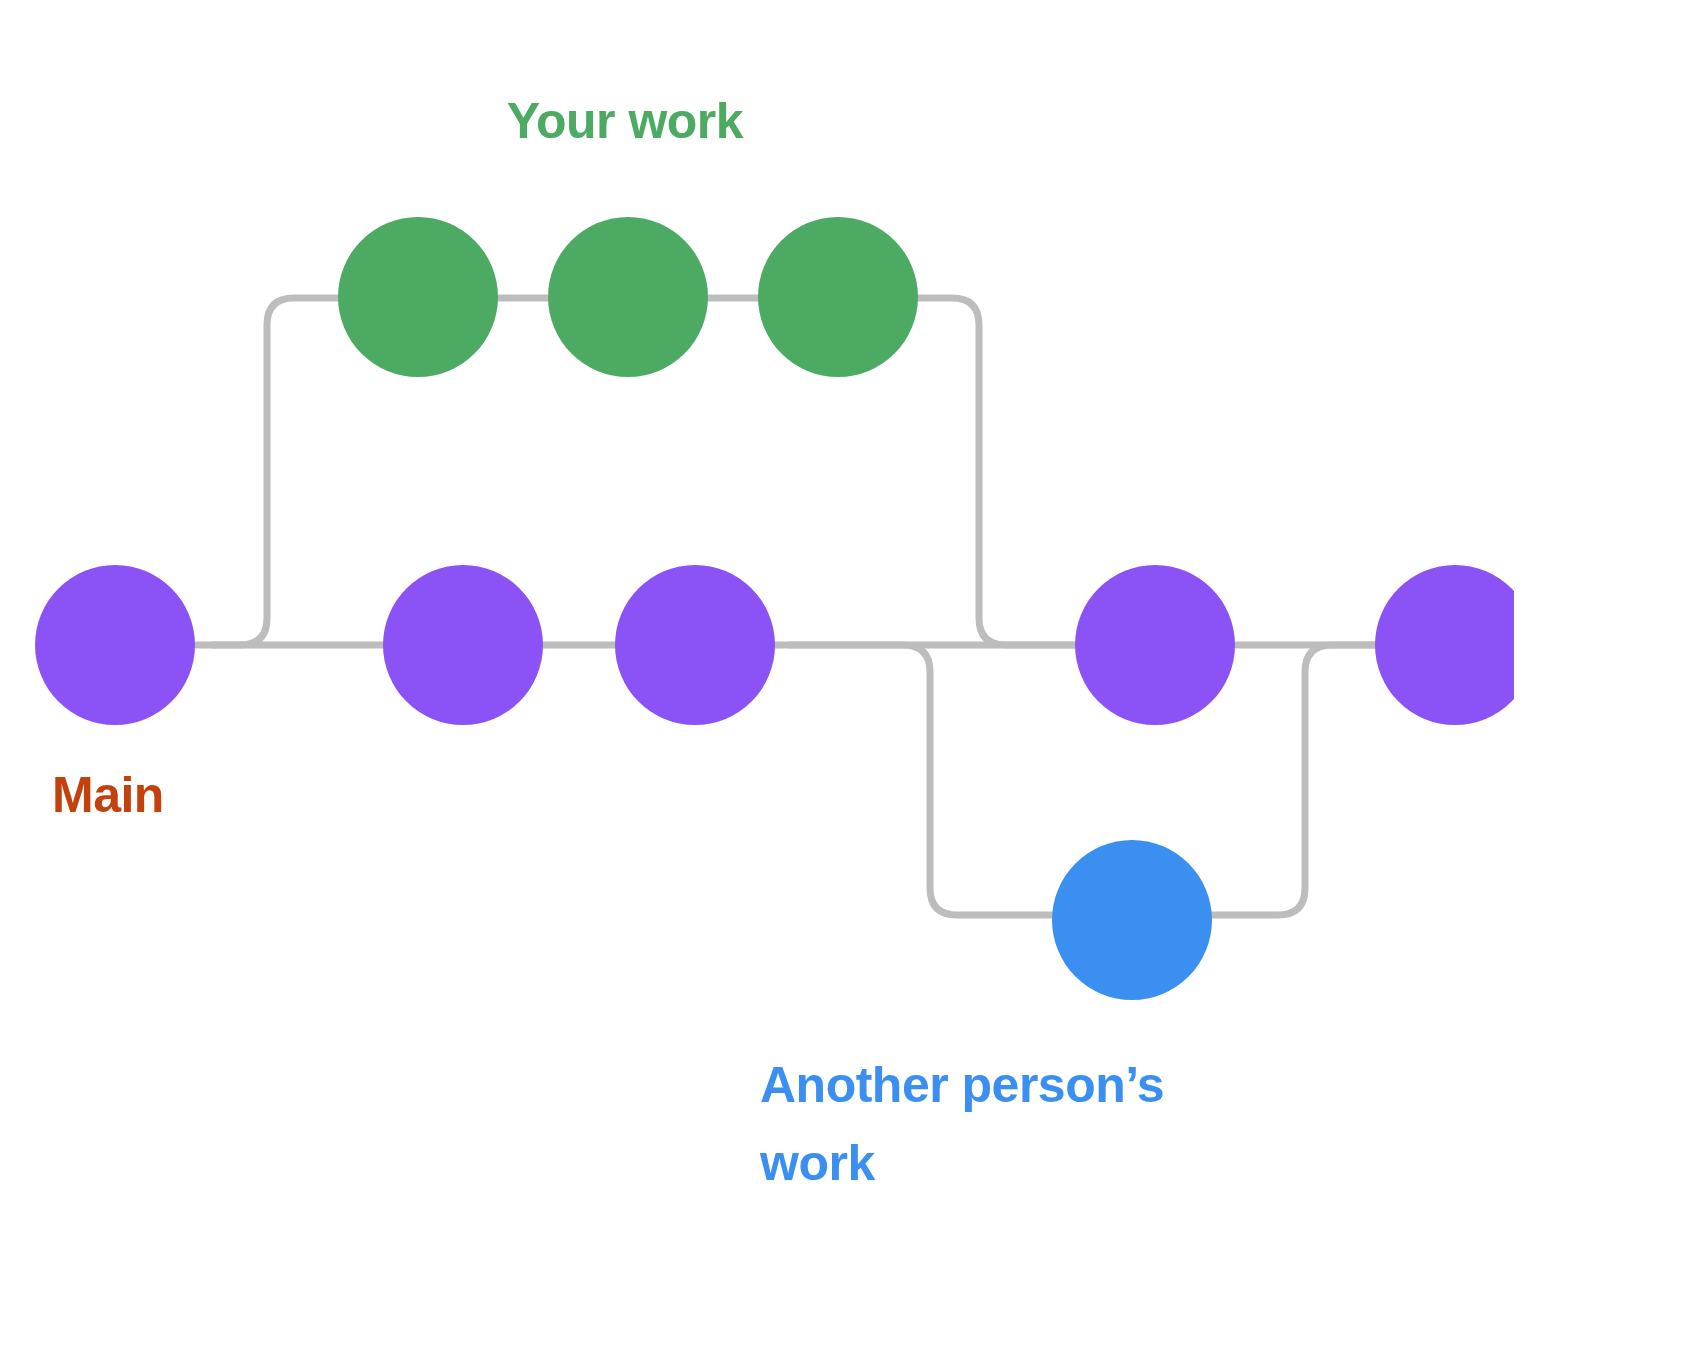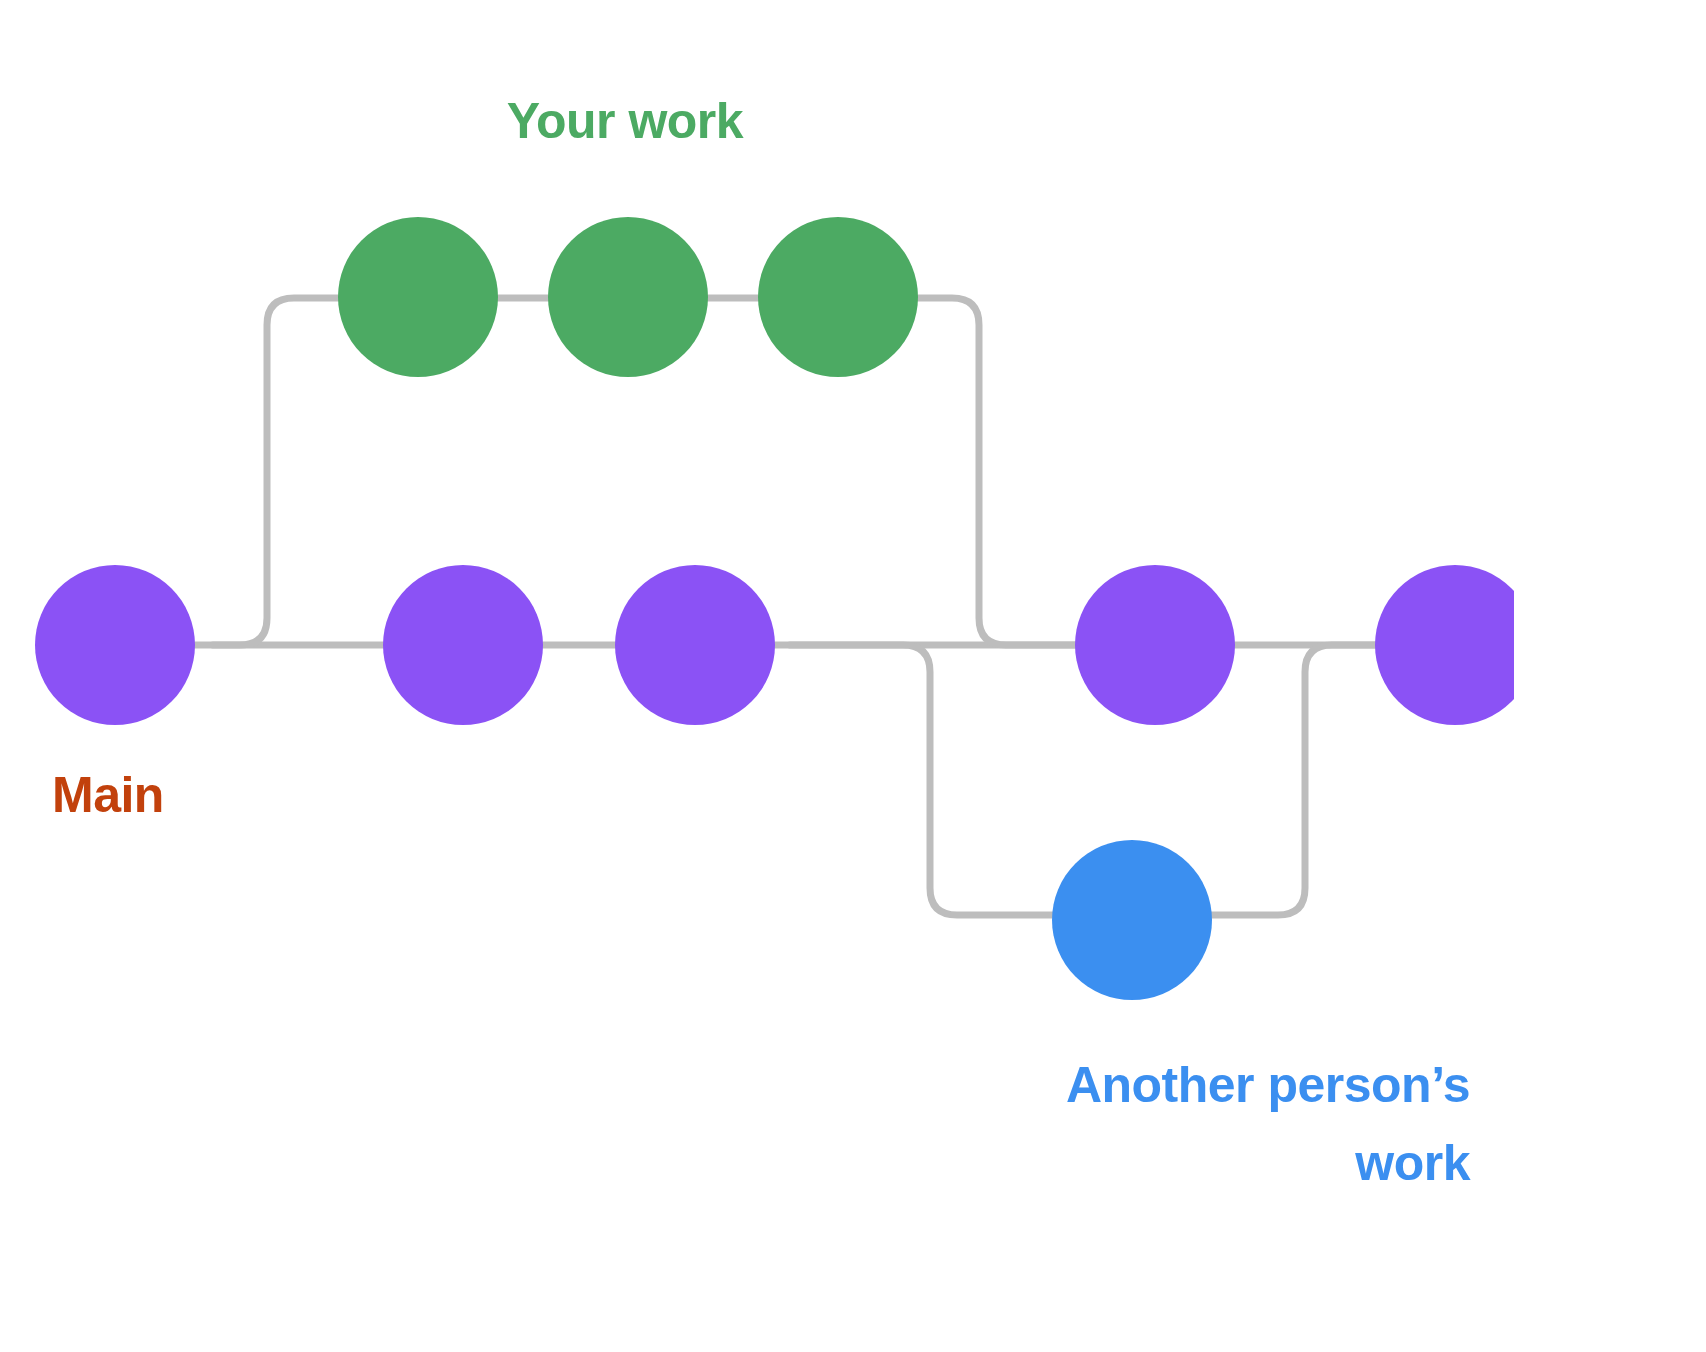--- a/index.html
+++ b/index.html
@@ -43,21 +43,21 @@
   #label-main {
     left: 52px;
     top: 766px;
     font-size: 50px;
     letter-spacing: -0.5px;
   }
   #label-another-person {
     left: 760px;
     top: 1046px;
     width: 710px;
-    text-align: right;
+    text-align: left;
     font-size: 50px;
     line-height: 78px;
     letter-spacing: -0.5px;
   }
 </style>
 </head>
 <body>
 
 <div id="canvas">
 

